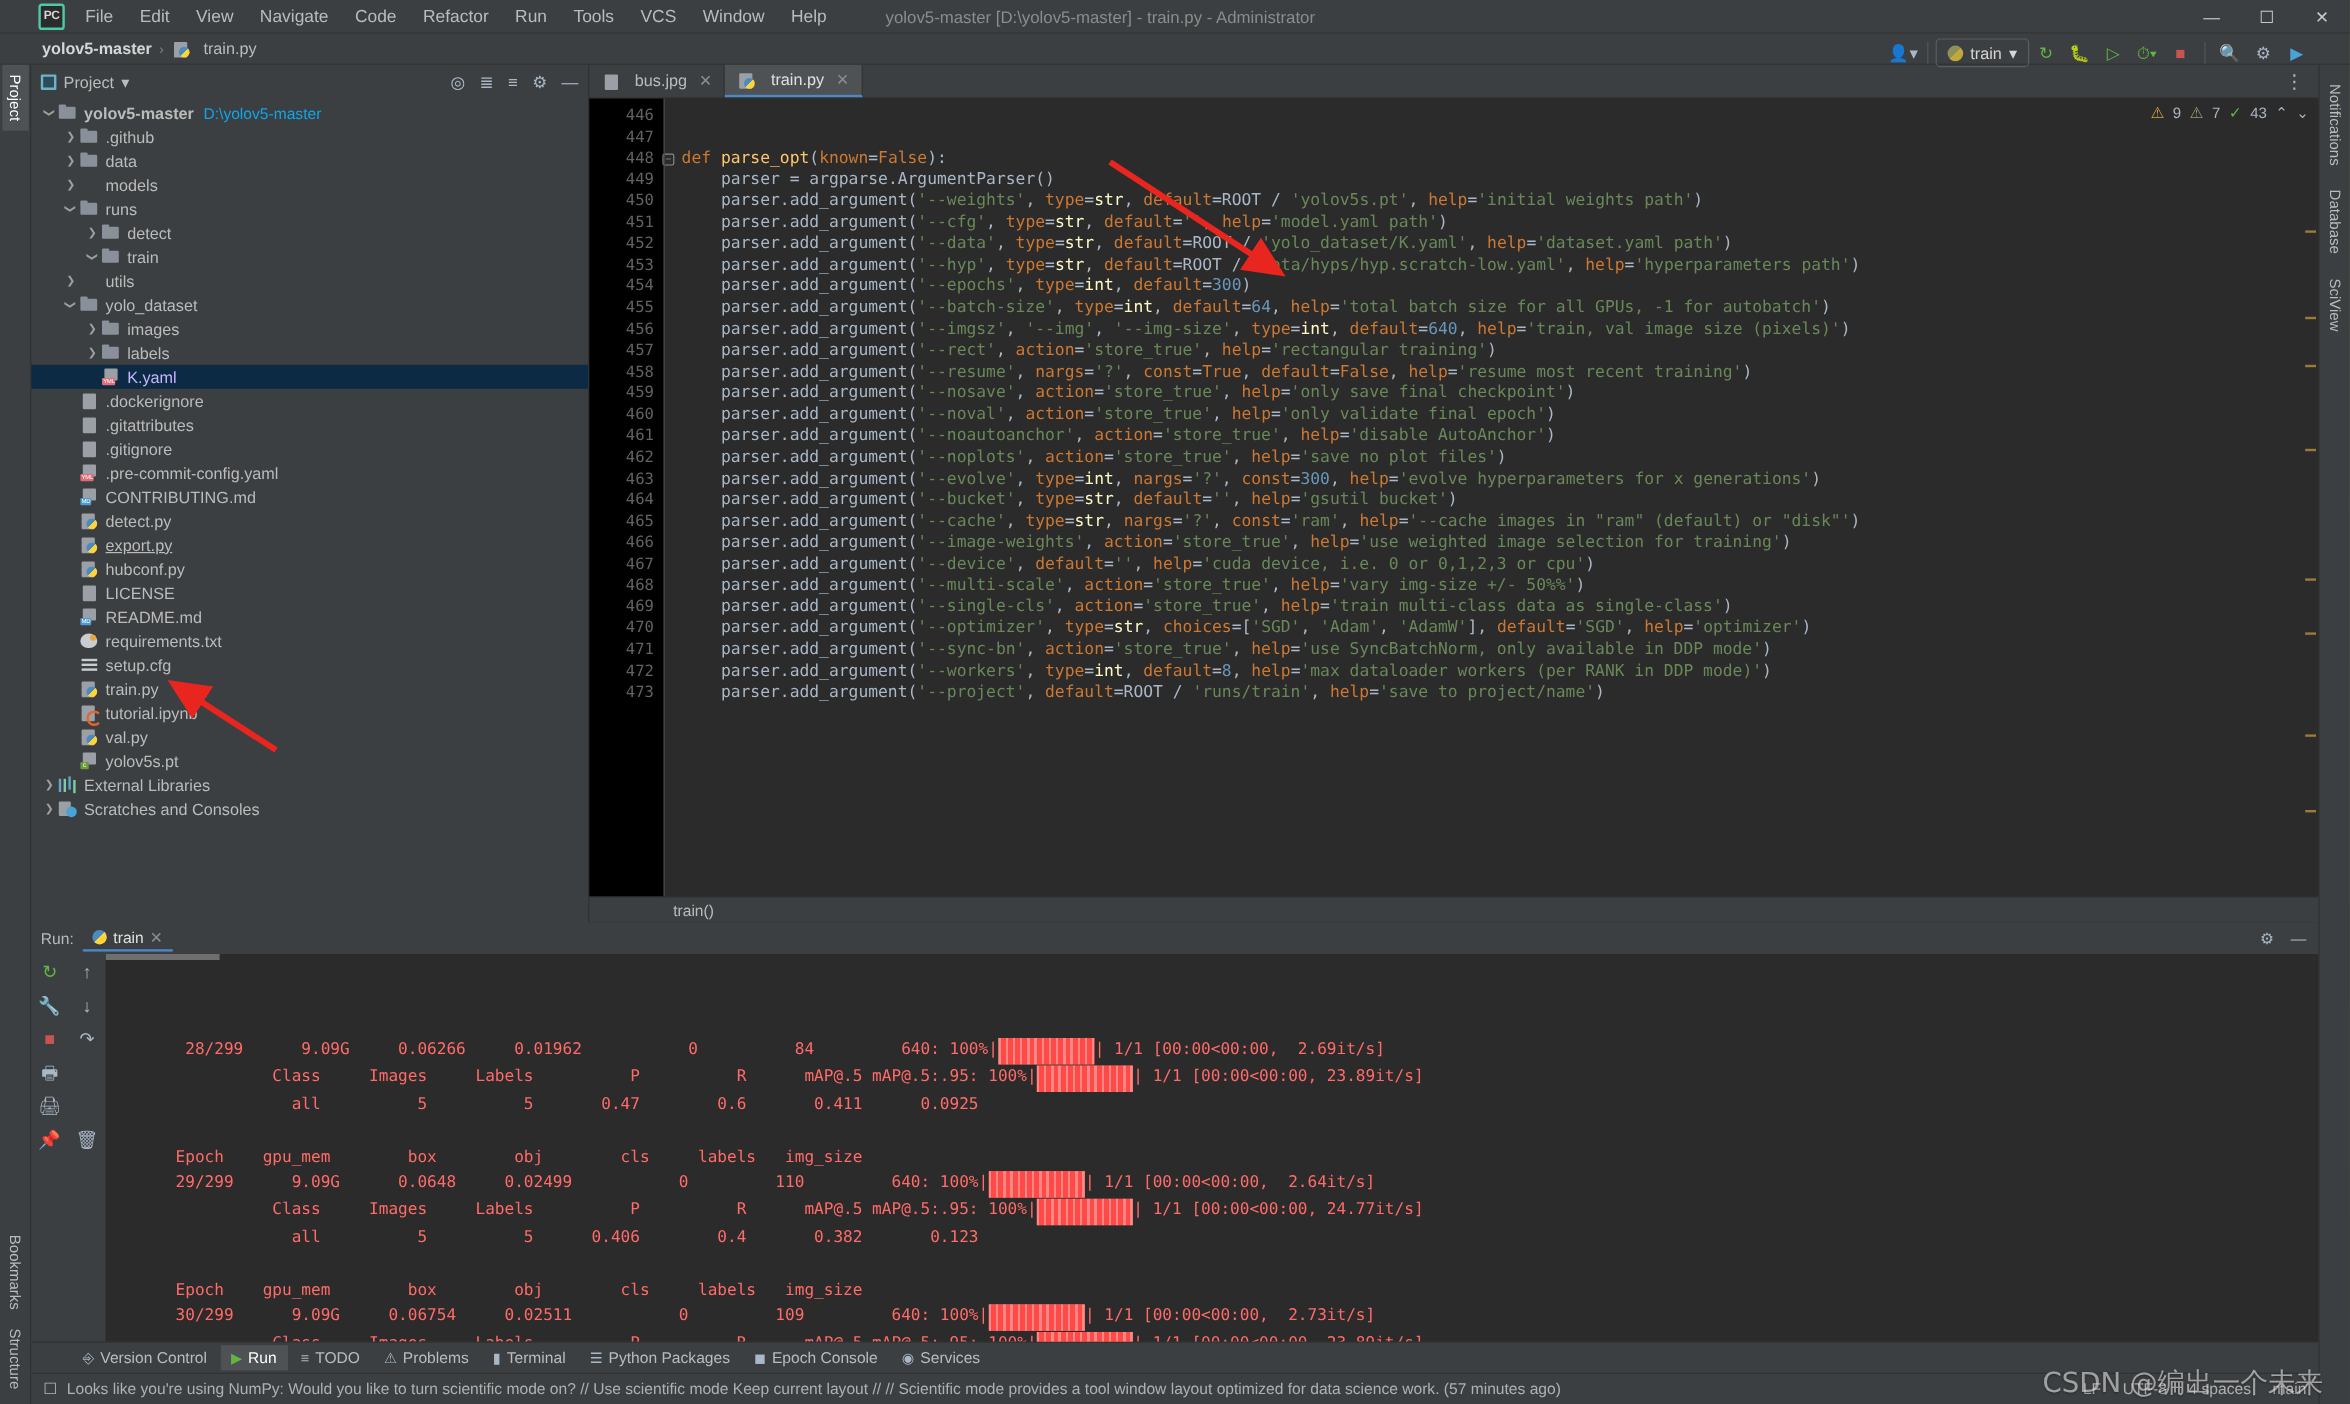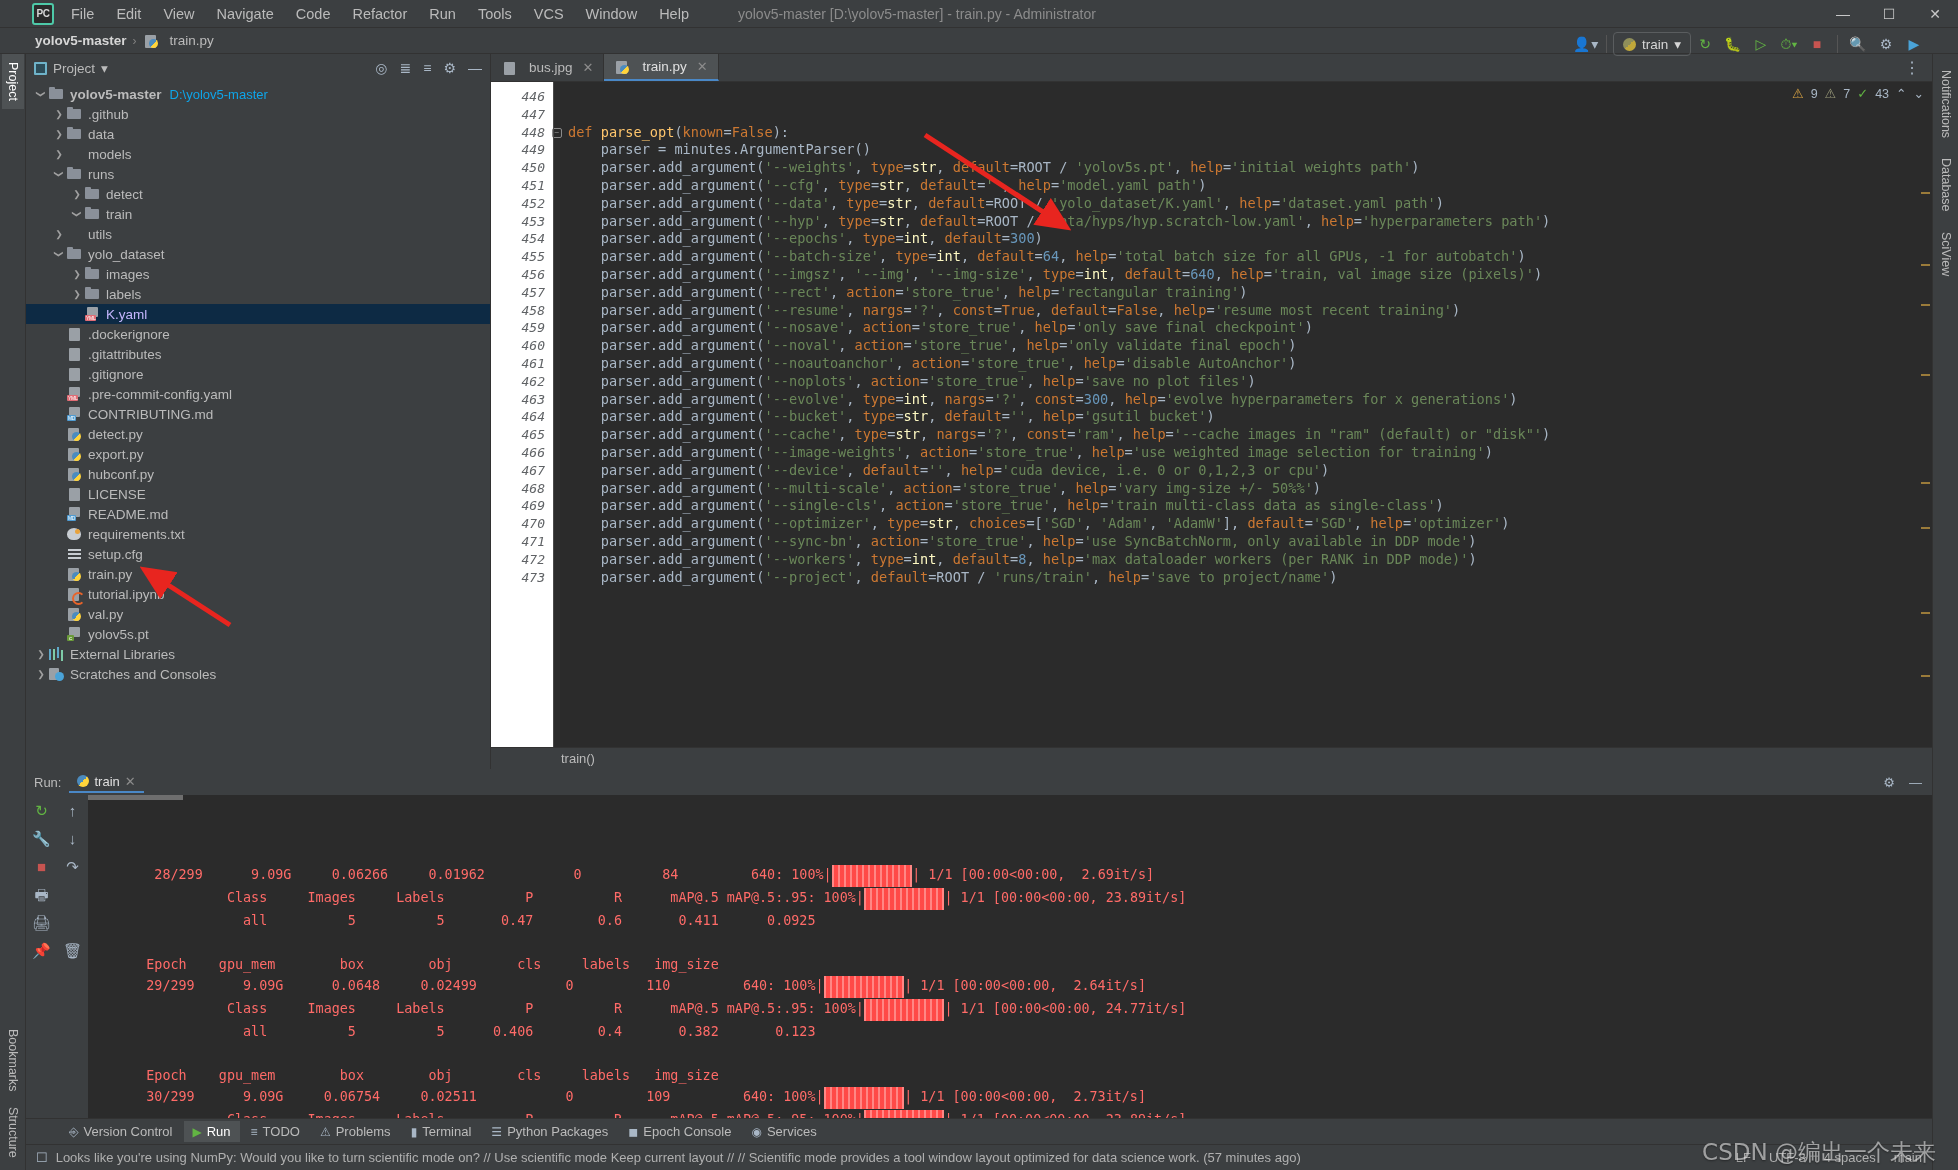--- a/index.html
+++ b/index.html
@@ -228,23 +228,23 @@
   .etab {
     display: flex; align-items: center; gap: 6px; padding: 0 10px;
     font-size: 13.5px; color: #bbbbbb; border-right: 1px solid #323232;
   }
   .etab.active { background: #4e5254; color: #e0e0e0; border-bottom: 2px solid #4a88c7; }
   .etab .x { color: #8c8c8c; font-size: 13px; margin-left: 4px; }
   .tabbar .more { margin-left: auto; padding: 0 12px; display: flex; align-items: center; color: #a9b7c6; }
 
   .code-wrap { flex: 1 1 auto; display: flex; position: relative; min-height: 0; overflow: hidden; background: #2b2b2b; }
   .gutter {
-    width: 62px; flex: 0 0 62px; background: #ffffff; text-align: right;
+    width: 62px; flex: 0 0 62px; background: #000000; text-align: right;
     padding-top: 6px; font-family: "DejaVu Sans Mono", monospace;
-    font-size: 13px; color: #606366; user-select: none; font-style: italic;
+    font-size: 13px; color: #606366; user-select: none;
   }
   .gutter div { height: 17.8px; line-height: 17.8px; padding-right: 8px; position: relative; }
   .fold {
     position: absolute; right: -9px; top: 4px; width: 10px; height: 10px;
     border: 1px solid #8a8a8a; border-radius: 2px; font-size: 8px; line-height: 8px;
     color: #8a8a8a; text-align: center;
   }
   .code {
     flex: 1 1 auto; padding-top: 6px; padding-left: 14px; overflow: hidden;
     font-family: "DejaVu Sans Mono", monospace; font-size: 13.6px;
@@ -535,21 +535,21 @@
               <div class="trow" style="padding-left: 26px;">
                 <span class="arrow"></span>
                 <span class="ficon md"></span>
                 <span class="tname">CONTRIBUTING.md</span>
               </div>
               <div class="trow" style="padding-left: 26px;">
                 <span class="arrow"></span>
                 <span class="ficon py"></span>
                 <span class="tname">detect.py</span>
               </div>
-              <div class="trow" style="padding-left: 26px;">
+              <div class="trow" style="padding-left: 26px; text-decoration: underline;">
                 <span class="arrow"></span>
                 <span class="ficon py"></span>
                 <span class="tname">export.py</span>
               </div>
               <div class="trow" style="padding-left: 26px;">
                 <span class="arrow"></span>
                 <span class="ficon py"></span>
                 <span class="tname">hubconf.py</span>
               </div>
               <div class="trow" style="padding-left: 26px;">
@@ -648,21 +648,21 @@
                 <div>469</div>
                 <div>470</div>
                 <div>471</div>
                 <div>472</div>
                 <div>473</div>
               </div>
             <div class="code" id="code">
                 <div class="ln">&nbsp;</div>
                 <div class="ln">&nbsp;</div>
                 <div class="ln"><span class="kw">def</span> <span class="fn">parse_opt</span>(<span class="kw">known</span>=<span class="kw">False</span>):</div>
-                <div class="ln">    <span class="id">parser</span> = <span class="id">minutes</span>.<span class="id">ArgumentParser</span>()</div>
+                <div class="ln">    <span class="id">parser</span> = <span class="id">argparse</span>.<span class="id">ArgumentParser</span>()</div>
                 <div class="ln">    <span class="id">parser</span>.<span class="id">add_argument</span>(<span class="str">'--weights'</span>, <span class="kw">type</span>=<span class="builtin">str</span>, <span class="kw">default</span>=<span class="id">ROOT</span> / <span class="str">'yolov5s.pt'</span>, <span class="kw">help</span>=<span class="str">'initial weights path'</span>)</div>
                 <div class="ln">    <span class="id">parser</span>.<span class="id">add_argument</span>(<span class="str">'--cfg'</span>, <span class="kw">type</span>=<span class="builtin">str</span>, <span class="kw">default</span>=<span class="str">''</span>, <span class="kw">help</span>=<span class="str">'model.yaml path'</span>)</div>
                 <div class="ln">    <span class="id">parser</span>.<span class="id">add_argument</span>(<span class="str">'--data'</span>, <span class="kw">type</span>=<span class="builtin">str</span>, <span class="kw">default</span>=<span class="id">ROOT</span> / <span class="str">'yolo_dataset/K.yaml'</span>, <span class="kw">help</span>=<span class="str">'dataset.yaml path'</span>)</div>
                 <div class="ln">    <span class="id">parser</span>.<span class="id">add_argument</span>(<span class="str">'--hyp'</span>, <span class="kw">type</span>=<span class="builtin">str</span>, <span class="kw">default</span>=<span class="id">ROOT</span> / <span class="str">'data/hyps/hyp.scratch-low.yaml'</span>, <span class="kw">help</span>=<span class="str">'hyperparameters path'</span>)</div>
                 <div class="ln">    <span class="id">parser</span>.<span class="id">add_argument</span>(<span class="str">'--epochs'</span>, <span class="kw">type</span>=<span class="builtin">int</span>, <span class="kw">default</span>=<span class="num">300</span>)</div>
                 <div class="ln">    <span class="id">parser</span>.<span class="id">add_argument</span>(<span class="str">'--batch-size'</span>, <span class="kw">type</span>=<span class="builtin">int</span>, <span class="kw">default</span>=<span class="num">64</span>, <span class="kw">help</span>=<span class="str">'total batch size for all GPUs, -1 for autobatch'</span>)</div>
                 <div class="ln">    <span class="id">parser</span>.<span class="id">add_argument</span>(<span class="str">'--imgsz'</span>, <span class="str">'--img'</span>, <span class="str">'--img-size'</span>, <span class="kw">type</span>=<span class="builtin">int</span>, <span class="kw">default</span>=<span class="num">640</span>, <span class="kw">help</span>=<span class="str">'train, val image size (pixels)'</span>)</div>
                 <div class="ln">    <span class="id">parser</span>.<span class="id">add_argument</span>(<span class="str">'--rect'</span>, <span class="kw">action</span>=<span class="str">'store_true'</span>, <span class="kw">help</span>=<span class="str">'rectangular training'</span>)</div>
                 <div class="ln">    <span class="id">parser</span>.<span class="id">add_argument</span>(<span class="str">'--resume'</span>, <span class="kw">nargs</span>=<span class="str">'?'</span>, <span class="kw">const</span>=<span class="kw">True</span>, <span class="kw">default</span>=<span class="kw">False</span>, <span class="kw">help</span>=<span class="str">'resume most recent training'</span>)</div>
                 <div class="ln">    <span class="id">parser</span>.<span class="id">add_argument</span>(<span class="str">'--nosave'</span>, <span class="kw">action</span>=<span class="str">'store_true'</span>, <span class="kw">help</span>=<span class="str">'only save final checkpoint'</span>)</div>

